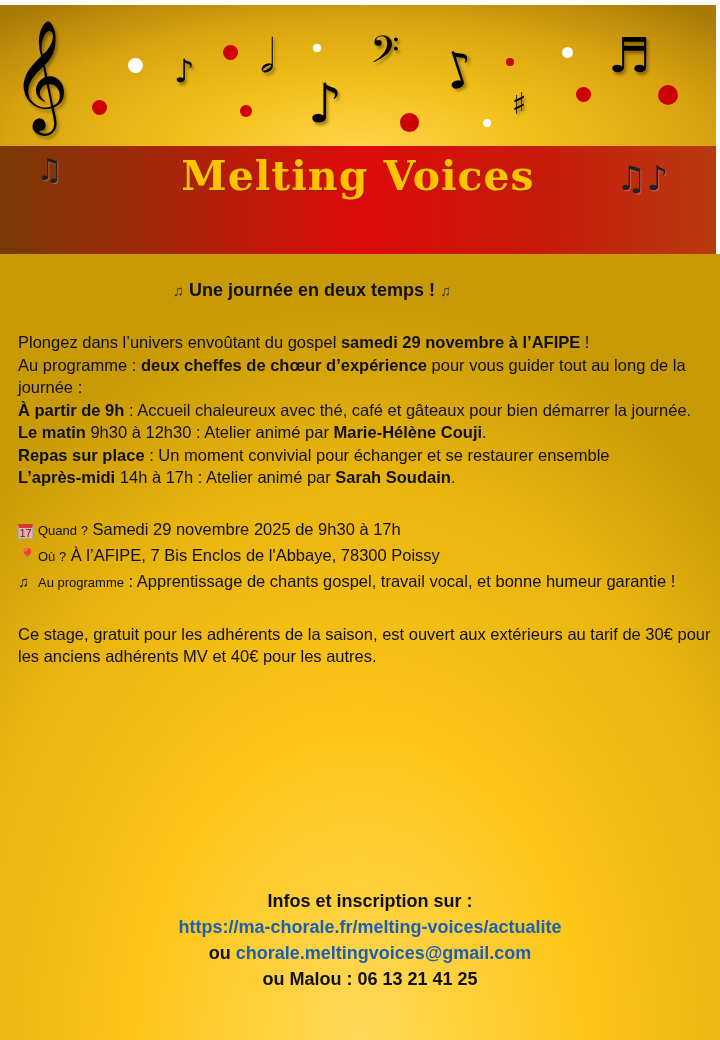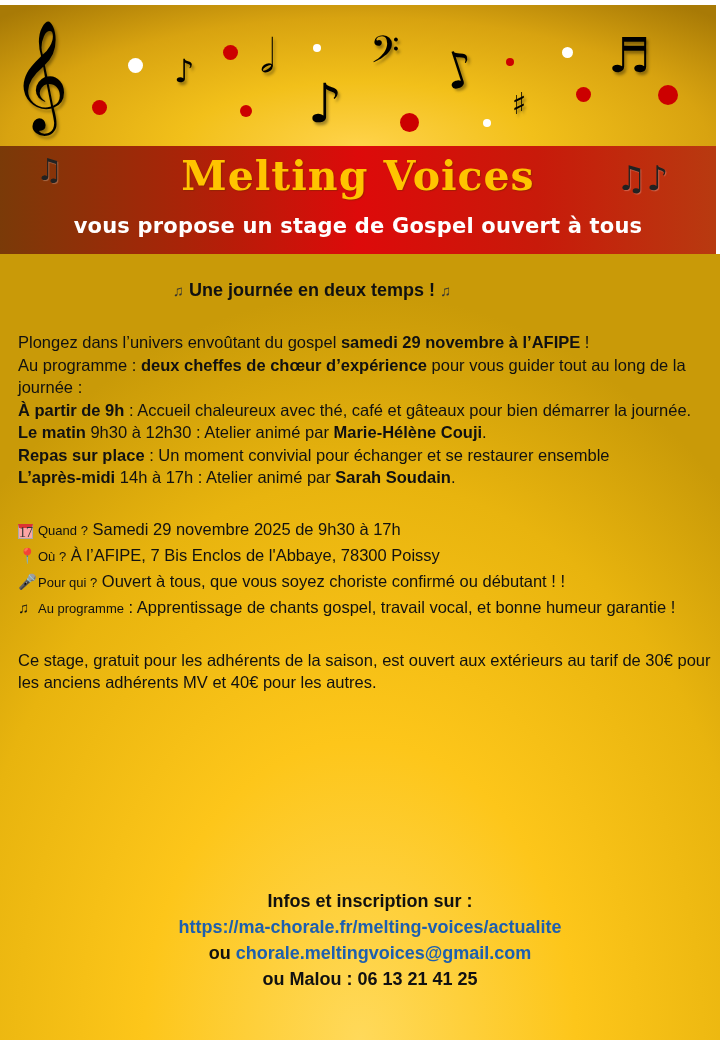--- a/index.html
+++ b/index.html
@@ -52,21 +52,21 @@
   .headline .ico { font-size: 15px; color: #333; font-weight: normal; }
   .para { margin-bottom: 22px; }
   .info-line .ico { display: inline-block; width: 20px; font-size: 15px; }
   .info-line .lbl { font-weight: normal; font-size: 13px; }
   .info-line { line-height: 24px; }
   .contact {
     position: absolute; left: 0; top: 888px; width: 740px; text-align: center;
     font-family: "Liberation Sans", sans-serif; font-weight: bold; font-size: 18px; line-height: 26px; color: #111;
   }
   .contact a { color: #1d5fb0; }
-  .cal { display:inline-block; width:15px; height:15px; background:#fca5a5; border:1px solid #aaa; border-top:4px solid #d33; font-size:14px; line-height:10px; text-align:center; color:#333; vertical-align:-2px; font-weight:normal;font-family:Liberation Serif, serif; }
+  .cal { display:inline-block; width:15px; height:15px; background:#fca5a5; border:1px solid #aaa; border-top:4px solid #d33; font-size:11px; line-height:10px; text-align:center; color:#333; vertical-align:-2px; font-weight:normal; }
 </style>
 </head>
 <body>
 
 <div class="banner-top">
   <span class="note" style="left:12px;top:22px;font-size:96px;">𝄞</span>
   <span class="dot white" style="left:128px;top:53px;width:15px;height:15px;"></span>
   <span class="dot red" style="left:92px;top:95px;width:15px;height:15px;"></span>
   <span class="note" style="left:174px;top:50px;font-size:32px;">♪</span>
   <span class="dot red" style="left:223px;top:40px;width:15px;height:15px;"></span>
@@ -83,21 +83,20 @@
   <span class="dot white" style="left:562px;top:42px;width:11px;height:11px;"></span>
   <span class="dot red" style="left:576px;top:82px;width:15px;height:15px;"></span>
   <span class="note" style="left:608px;top:26px;font-size:48px;">♬</span>
   <span class="dot red" style="left:658px;top:80px;width:20px;height:20px;"></span>
 </div>
 
 <div class="title-band">
   <span class="band-note" style="left:36px;top:6px;">♫</span>
   <span class="band-note" style="left:616px;top:12px;font-size:34px;">♫♪</span>
   <div class="title">Melting Voices</div>
-  <div class="subtitle">vous propose un stage de Gospel ouvert à tous</div>
 </div>
 
 <div class="body-bg"></div>
 
 <div class="content">
   <div class="headline">
     <span class="ico">♫</span>
     <span>Une journée en deux temps !</span>
     <span class="ico">♫</span>
   </div>
@@ -124,23 +123,20 @@
   </div>
 
   <div class="para" style="margin-top:28px;">
     <div class="info-line">
       <span class="ico"><span class="cal">17</span></span><span class="lbl">Quand ?</span><span> Samedi 29 novembre 2025 de 9h30 à 17h</span>
     </div>
     <div class="info-line">
       <span class="ico">📍</span><span class="lbl">Où ?</span><span> À l’AFIPE, 7 Bis Enclos de l'Abbaye, 78300 Poissy</span>
     </div>
     <div class="info-line">
-      <span class="ico">🎤</span><span class="lbl">Pour qui ?</span><span> Ouvert à tous, que vous soyez choriste confirmé ou débutant ! !</span>
-    </div>
-    <div class="info-line">
       <span class="ico">♫</span><span class="lbl">Au programme</span><span> : Apprentissage de chants gospel, travail vocal, et bonne humeur garantie !</span>
     </div>
   </div>
 
   <div class="para" style="margin-top:28px;">Ce stage, gratuit pour les adhérents de la saison, est ouvert aux extérieurs au tarif de 30€ pour les anciens adhérents MV et 40€ pour les autres.</div>
 </div>
 
 <div class="contact">
   <div>Infos et inscription sur :</div>
   <div><a>https://ma-chorale.fr/melting-voices/actualite</a></div>

